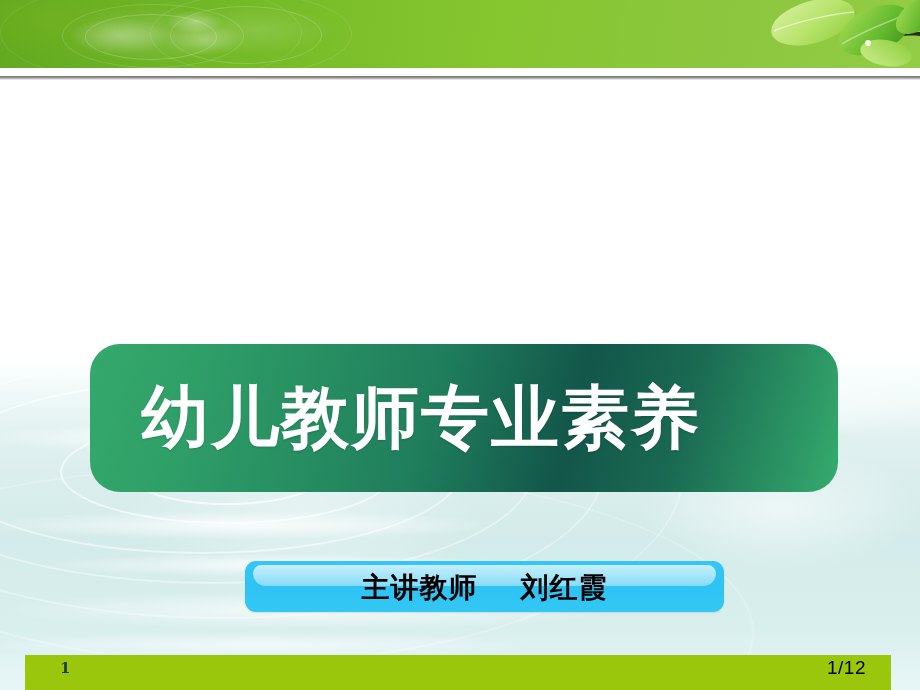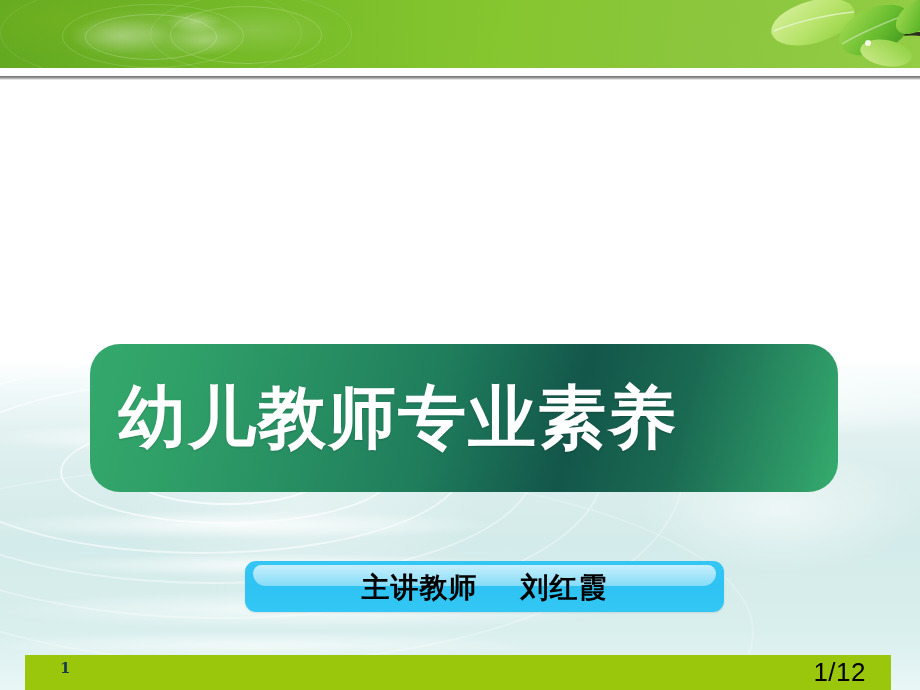--- a/index.html
+++ b/index.html
@@ -115,20 +115,21 @@
   }
   .title-text {
     font-family: "DejaVu Sans", "Liberation Sans", sans-serif;
     font-weight: bold;
     font-size: 68px;
     line-height: 1;
     color: #ffffff;
     letter-spacing: 2px;
     white-space: nowrap;
     text-shadow: 0 1px 2px rgba(0,0,0,.18);
+    margin-left: 23px;
   }
 
   
   .presenter-box {
     position: absolute;
     left: 245px; top: 561px;
     width: 479px; height: 51px;
     border-radius: 11px;
     background: linear-gradient(180deg, #35c6f4 0%, #2ec3f3 50%, #33c7f4 100%);
     box-shadow: 0 1px 2px rgba(0,0,0,.10);
@@ -168,21 +169,21 @@
     left: 35px; top: 4px;
     font-family: "DejaVu Serif", "Liberation Serif", serif;
     font-weight: bold;
     font-size: 15px;
     color: #1b3d52;
   }
   .footer-progress {
     position: absolute;
     right: 25px; top: 2px;
     font-family: "Liberation Sans", "DejaVu Sans", sans-serif;
-    font-size: 26px;
+    font-size: 19px;
     color: #000000;
     letter-spacing: 0.5px;
   }
 </style>
 </head>
 <body>
 
 <div id="slide">
 
   <div class="water-bg">

